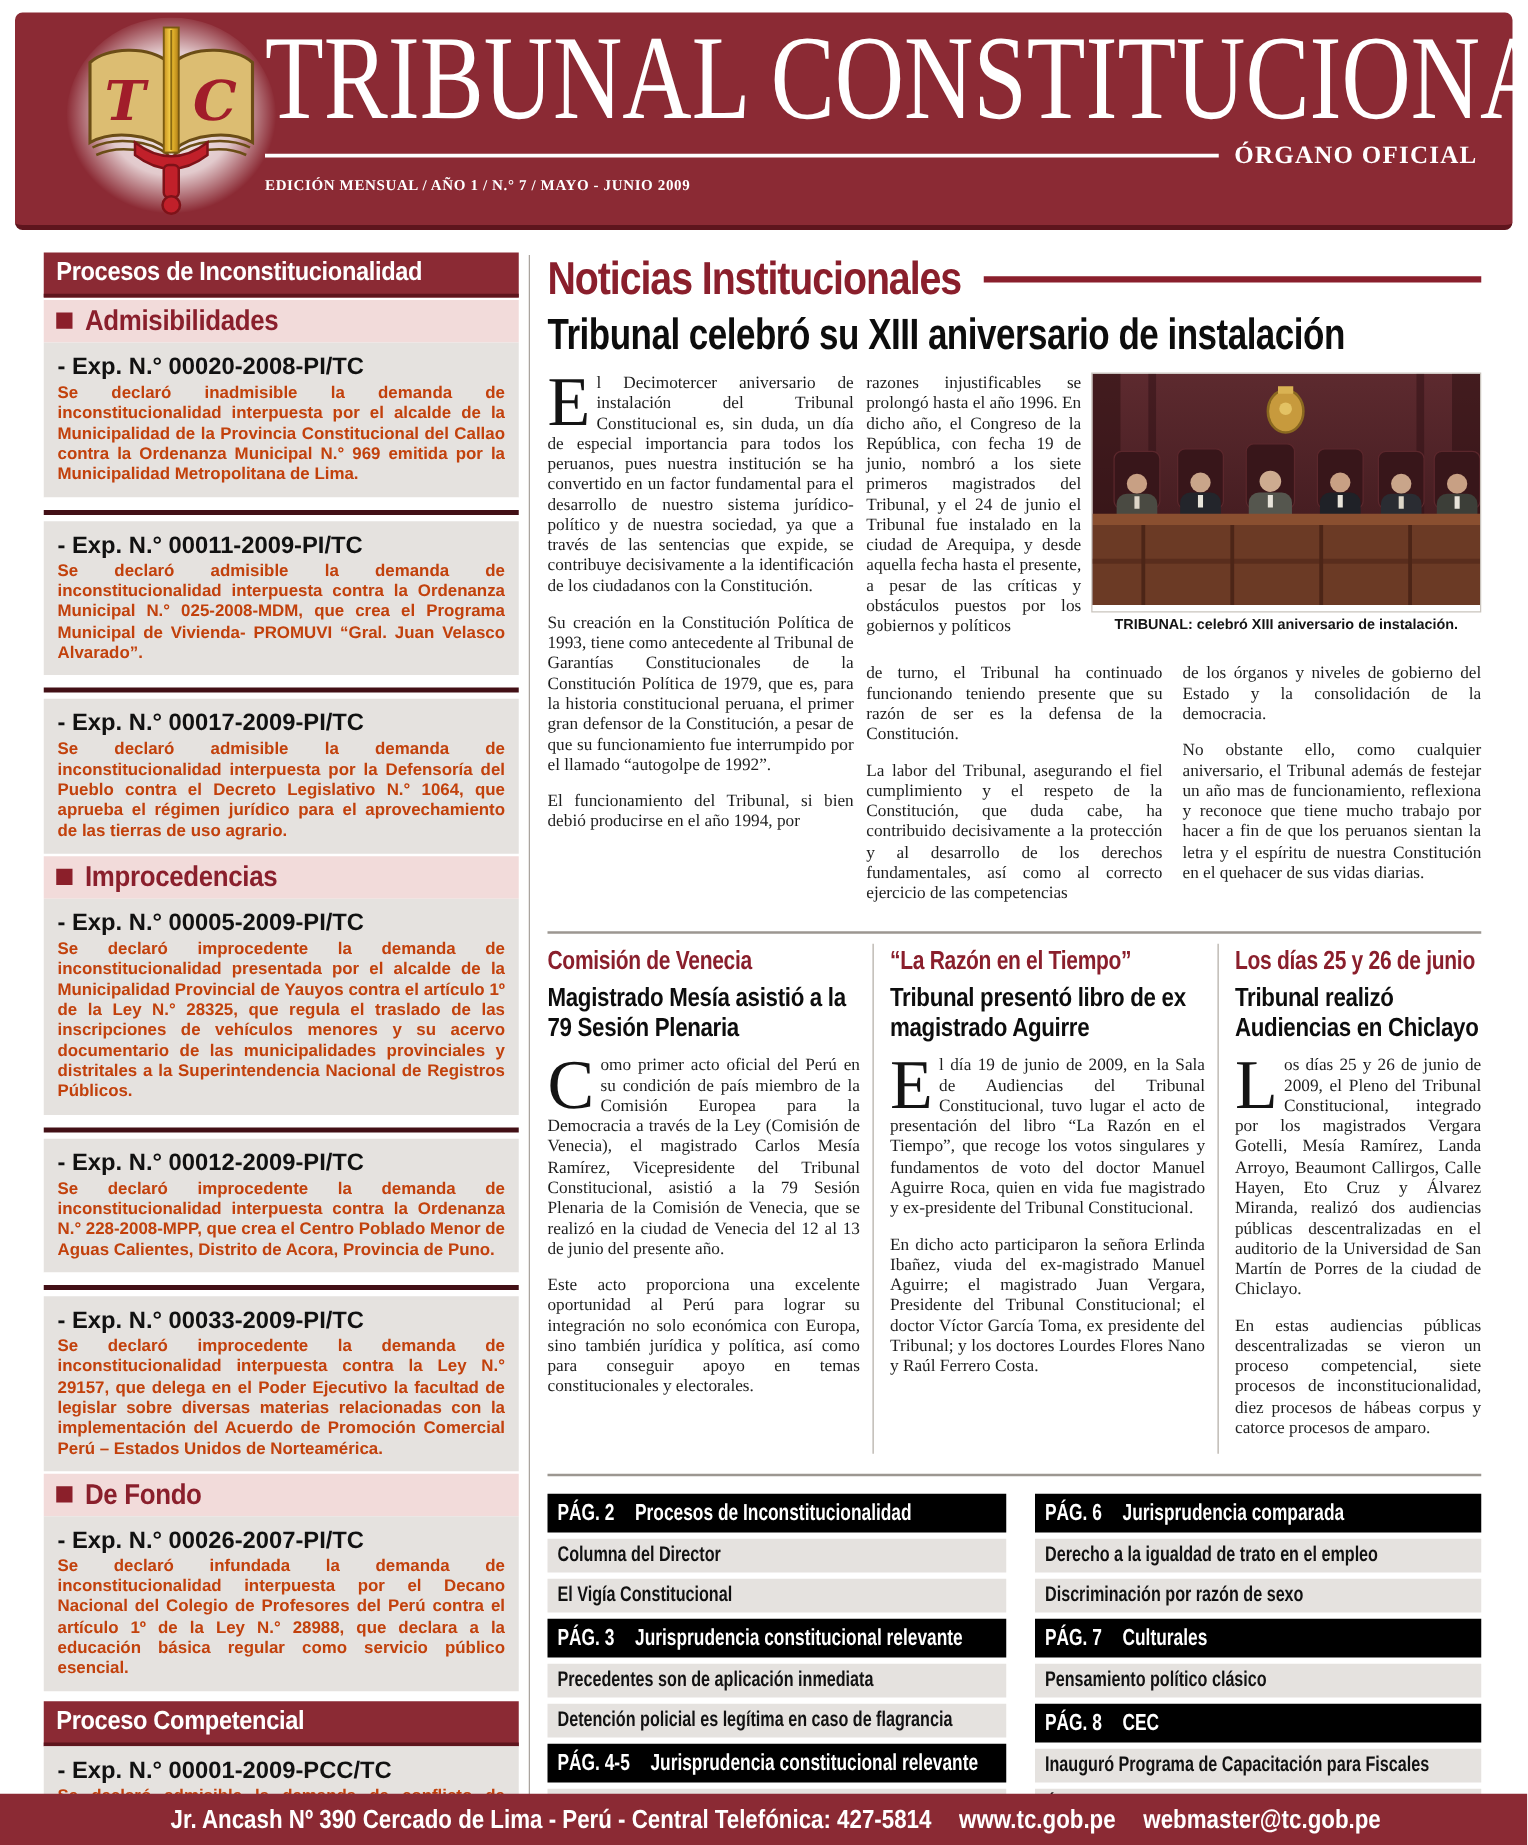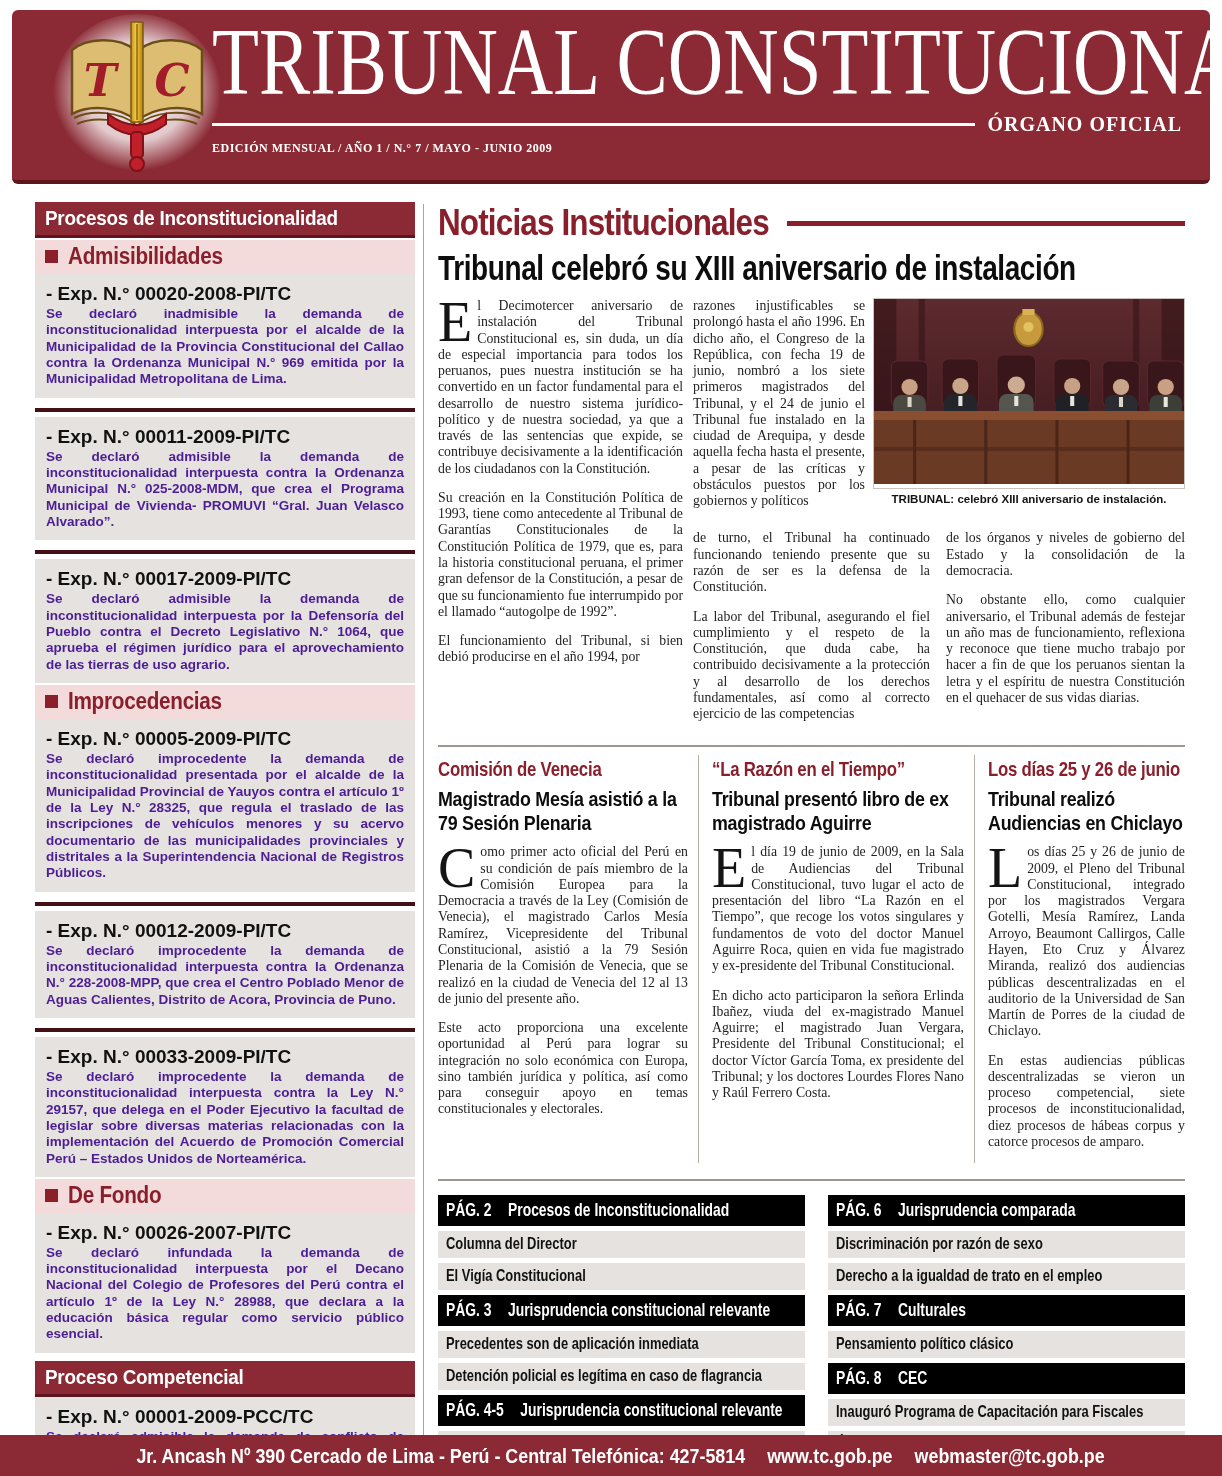--- a/index.html
+++ b/index.html
@@ -28,21 +28,21 @@
   .sidebar{width:380px;flex:0 0 380px;}
   .sbar-band{background:#8b2a34;border-bottom:3px solid #5e151d;padding:4px 10px 5px 10px;}
   .sbar-band .cxband{display:inline-block;transform:scaleX(.9);transform-origin:0 50%;
         white-space:nowrap;color:#fff;font-weight:bold;font-size:21px;letter-spacing:-.3px;}
   .sbar-head{background:#f2dbda;padding:3px 10px 4px 10px;margin-top:2px;display:flex;align-items:center;}
   .sq{width:13px;height:13px;background:#8b1f2a;margin-right:10px;flex:0 0 13px;}
   .sbar-head .cxhead{display:inline-block;transform:scaleX(.9);transform-origin:0 50%;white-space:nowrap;
         color:#8a1f2c;font-weight:bold;font-size:23px;letter-spacing:-.3px;}
   .entry{background:#e5e2df;padding:9px 11px 10px 11px;}
   .case{font-weight:bold;font-size:19px;color:#111;margin-bottom:1px;}
-  .etext{font-weight:bold;font-size:13.5px;color:#4c1d95;line-height:1.21;text-align:justify;}
+  .etext{font-weight:bold;font-size:13.5px;color:#c2410c;line-height:1.21;text-align:justify;}
   .esep{height:4px;background:#431016;margin:5px 0;}
   .egap{height:5px;background:#ffffff;}
 
   
   .main{flex:1;min-width:0;}
   .nrow{display:flex;align-items:center;}
   .noticias{display:inline-block;transform:scaleX(.85);transform-origin:0 50%;white-space:nowrap;
         color:#8a1f2c;font-weight:bold;font-size:37px;letter-spacing:-1px;}
   .nline{flex:1;height:5px;background:#8a1f2c;margin-left:-40px;}
   .trece{display:inline-block;transform:scaleX(.8);transform-origin:0 50%;white-space:nowrap;
@@ -372,22 +372,22 @@
           <div class="iitem"><span class="iix">Columna del Director</span></div>
           <div class="iitem"><span class="iix">El Vigía Constitucional</span></div>
           <div class="iband"><span class="ibx"><span class="ipage">PÁG. 3</span><span>Jurisprudencia constitucional relevante</span></span></div>
           <div class="iitem"><span class="iix">Precedentes son de aplicación inmediata</span></div>
           <div class="iitem"><span class="iix">Detención policial es legítima en caso de flagrancia</span></div>
           <div class="iband"><span class="ibx"><span class="ipage">PÁG. 4-5</span><span>Jurisprudencia constitucional relevante</span></span></div>
           <div class="iitem"><span class="iix">Cargos de confianza no generan estabilidad laboral</span></div>
         </div>
         <div class="ix-right">
           <div class="iband"><span class="ibx"><span class="ipage">PÁG. 6</span><span>Jurisprudencia comparada</span></span></div>
+          <div class="iitem"><span class="iix">Derecho a la igualdad de trato en el empleo</span></div>
           <div class="iitem"><span class="iix">Discriminación por razón de sexo</span></div>
-          <div class="iitem"><span class="iix">Derecho a la igualdad de trato en el empleo</span></div>
           <div class="iband"><span class="ibx"><span class="ipage">PÁG. 7</span><span>Culturales</span></span></div>
           <div class="iitem"><span class="iix">Pensamiento político clásico</span></div>
           <div class="iband"><span class="ibx"><span class="ipage">PÁG. 8</span><span>CEC</span></span></div>
           <div class="iitem"><span class="iix">Inauguró Programa de Capacitación para Fiscales</span></div>
           <div class="iitem"><span class="iix">Última publicación</span></div>
         </div>
       </div>
 
     </main>
   </div>

